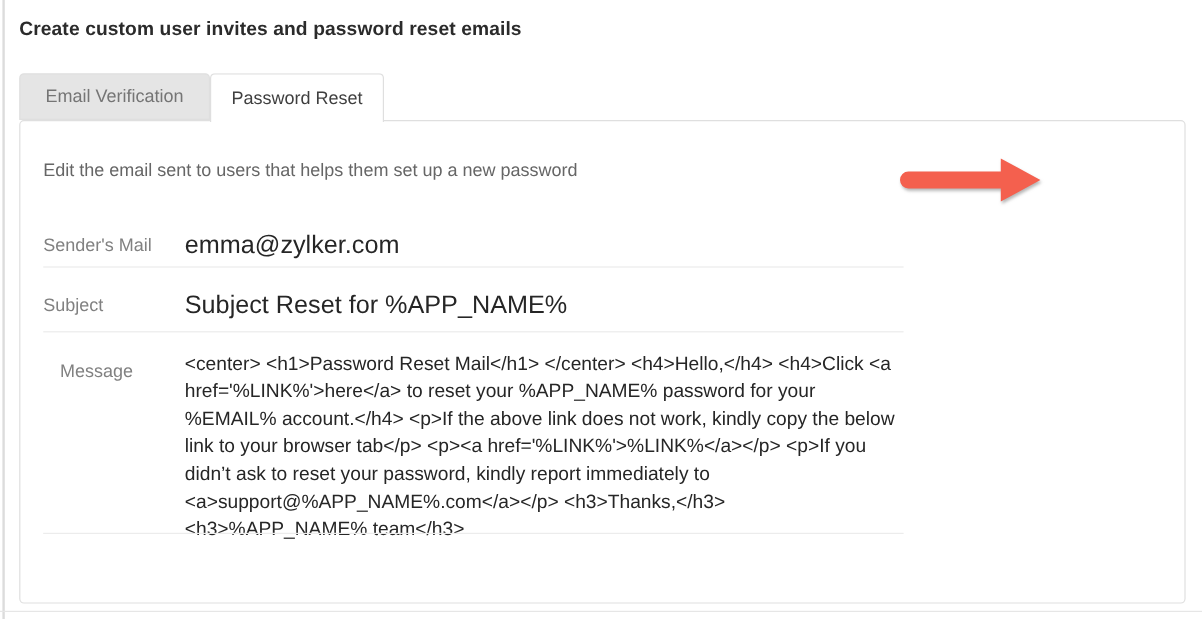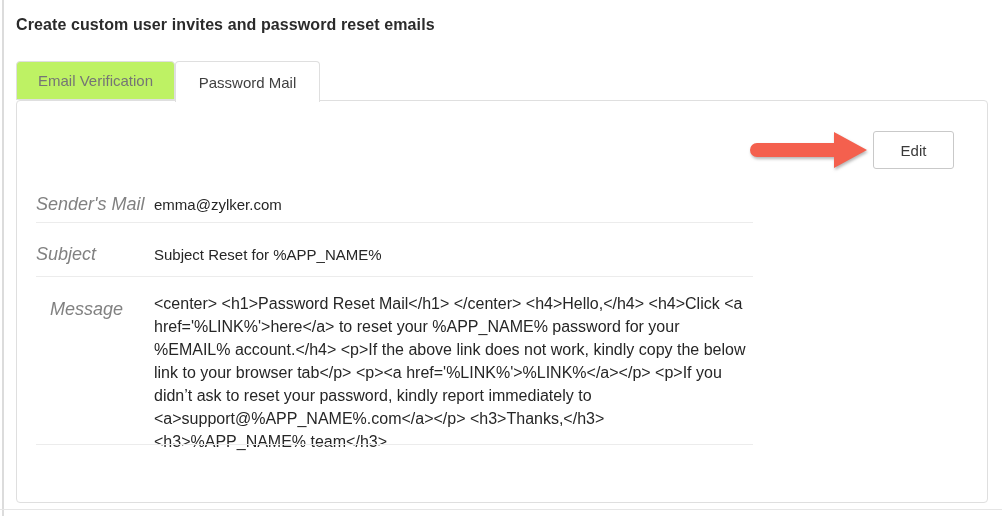--- a/index.html
+++ b/index.html
@@ -25,21 +25,21 @@
   }
   .tab {
     position: absolute; top: 61px; height: 39px;
     border: 1px solid #dfdfdf;
     border-radius: 4px 4px 0 0;
     display: flex; align-items: center; justify-content: center;
     font-size: 15px; cursor: pointer;
   }
   .tab.inactive {
     left: 16px; width: 159px;
-    background: #bef264; color: #757575;
+    background: #e5e5e5; color: #757575;
   }
   .tab.active {
     left: 175px; width: 145px; height: 41px;
     background: #ffffff; color: #3f3f3f;
     border-bottom: none; z-index: 3;
   }
   .panel {
     position: absolute; left: 16px; top: 100px; width: 972px; height: 403px;
     background: #ffffff;
     border: 1px solid #dfdfdf;
@@ -55,25 +55,25 @@
     background: #ffffff; border: 1px solid #c9c9c9; border-radius: 3px;
     font-family: "Liberation Sans", sans-serif;
     font-size: 15px; color: #3a3a3a; cursor: pointer;
   }
   .arrow-icon {
     position: absolute; left: 731px; top: 27px;
     filter: drop-shadow(1px 2px 1.5px rgba(110,110,110,0.5));
   }
   .field-label {
     position: absolute; left: 19px;
-    font-size: 18px; color: #818181; line-height: 19px; font-style: italic;
+    font-size: 15px; color: #818181; line-height: 19px;
   }
   .field-value {
     position: absolute; left: 137px;
-    font-size: 15px; color: #262626; line-height: 19px;
+    font-size: 21px; color: #262626; line-height: 19px;
   }
   .label-sender, .value-sender { top: 94px; }
   .label-subject, .value-subject { top: 144px; }
   .label-message { top: 199px; margin-left: 14px; }
   .value-message {
     top: 191px; width: 592px;
     font-size: 16px; line-height: 23px; color: #262626;
   }
   .divider {
     position: absolute; left: 19px; width: 717px; height: 1px;
@@ -86,30 +86,30 @@
 </head>
 <body>
 
 <div class="edge-left"></div>
 <div class="edge-bottom"></div>
 
 <div class="page-title">Create custom user invites and password reset emails</div>
 
 <div class="tab inactive">Email Verification</div>
 
-<div class="tab active">Password Mail</div>
+<div class="tab active">Password Reset</div>
 
 <div class="panel">
 
+  <div class="panel-desc">Edit the email sent to users that helps them set up a new password</div>
 
   <svg class="arrow-icon" width="122" height="44" viewBox="0 0 122 44">
     <path d="M9 15 L86 15 L86 4 L119 22 L86 40 L86 29 L9 29 A7 7 0 0 1 9 15 Z" fill="#f4604e"></path>
   </svg>
 
-  <button class="edit-btn">Edit</button>
 
   <div class="field-row">
     <div class="field-label label-sender">Sender's Mail</div>
     <div class="field-value value-sender">emma@zylker.com</div>
   </div>
   <div class="divider divider-1"></div>
 
   <div class="field-row">
     <div class="field-label label-subject">Subject</div>
     <div class="field-value value-subject">Subject Reset for %APP_NAME%</div>

